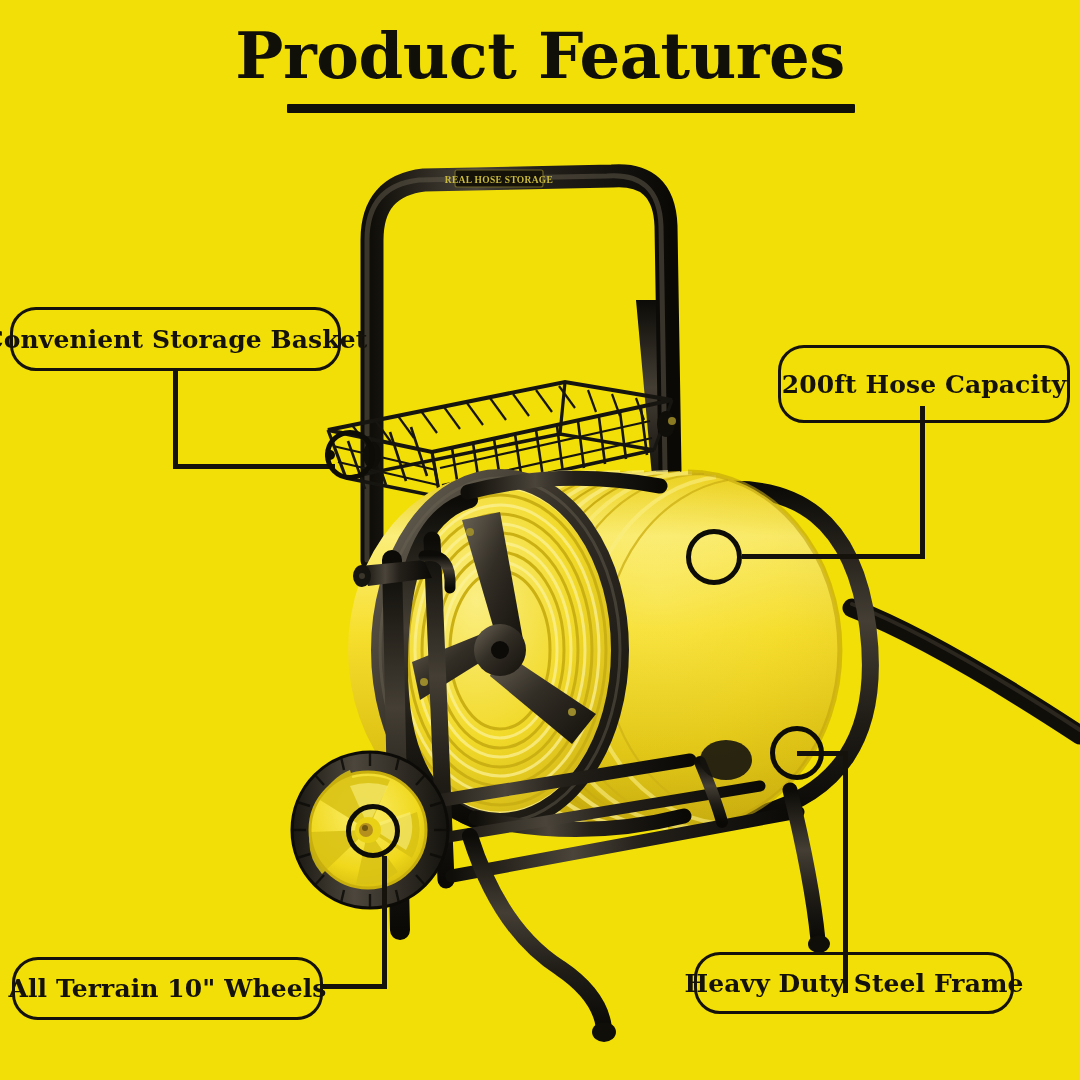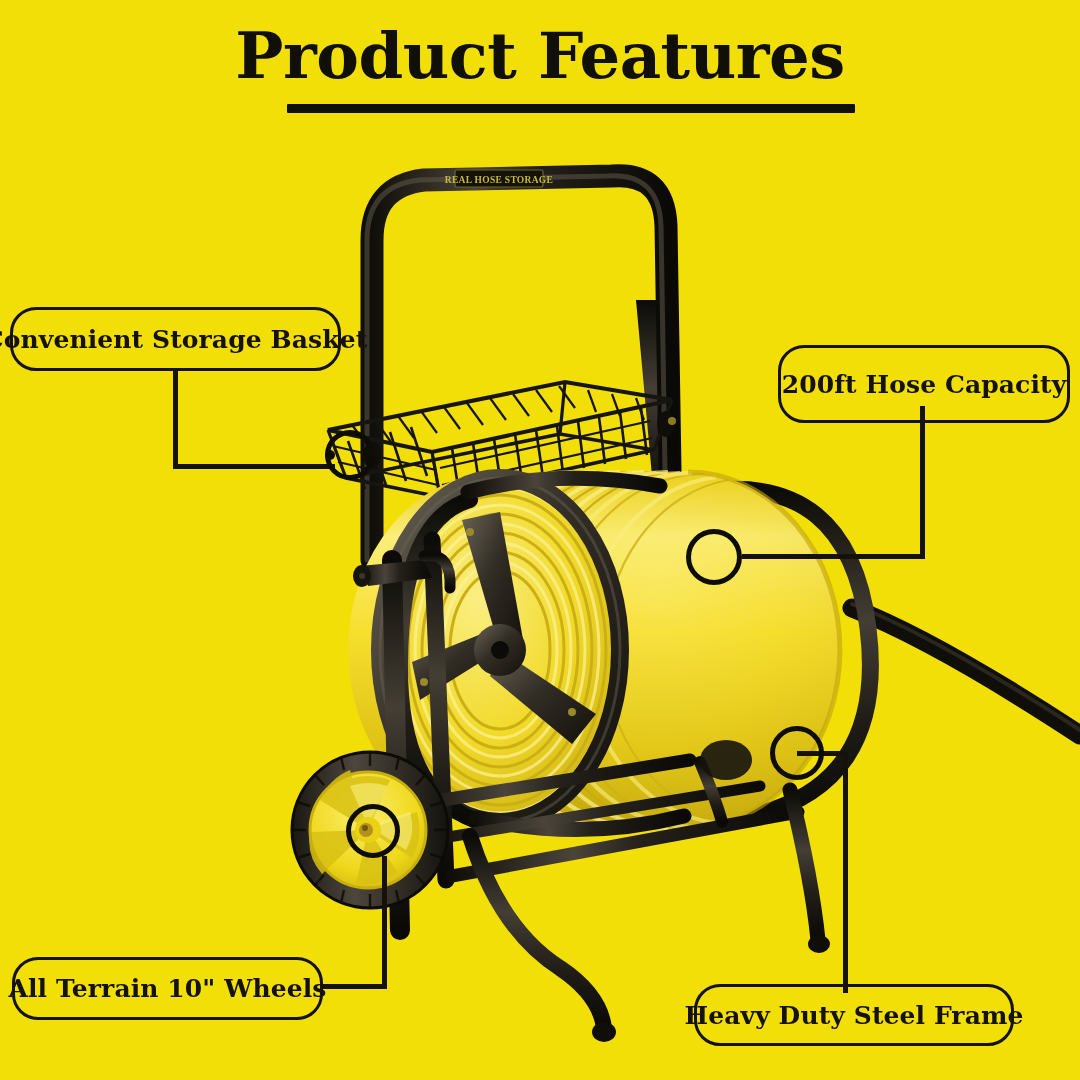--- a/index.html
+++ b/index.html
@@ -40,21 +40,21 @@
     font-family:"DejaVu Serif", serif;
     font-weight:700;
     display:flex;align-items:center;justify-content:center;
     box-sizing:border-box;
     white-space:nowrap;
     letter-spacing:0.1px;
   }
   #pill-basket{left:10px;top:307px;width:331px;height:64px;font-size:25px;}
   #pill-capacity{left:778px;top:345px;width:292px;height:78px;font-size:25px;}
   #pill-wheels{left:12px;top:957px;width:311px;height:63px;font-size:25px;}
-  #pill-frame{left:694px;top:984px;width:320px;height:62px;font-size:25px;}
+  #pill-frame{left:694px;top:952px;width:320px;height:62px;font-size:25px;}
 
   
   .lead{position:absolute;background:#14120a;}
   .lead-v{width:5px;}
   .lead-h{height:5px;}
 
   
   .marker{
     position:absolute;border:5px solid #0d0c06;border-radius:50%;
     background:transparent;box-sizing:border-box;

